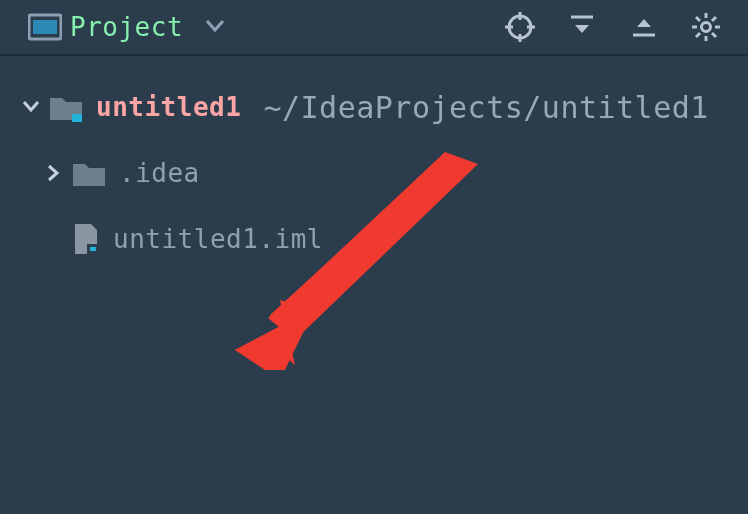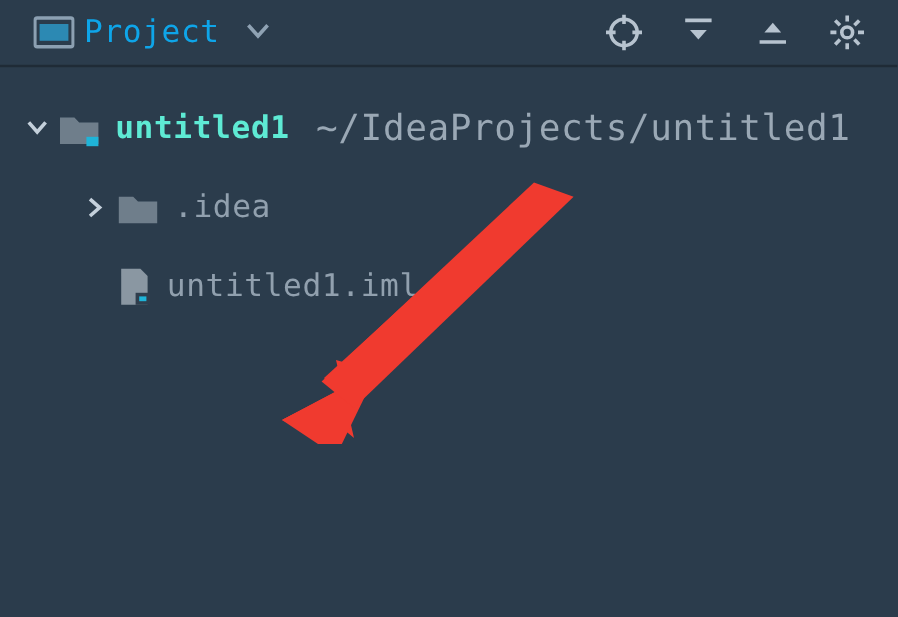--- a/index.html
+++ b/index.html
@@ -15,21 +15,21 @@
     .toolbar {
       height: 56px;
       display: flex;
       align-items: center;
       padding: 0 18px 0 28px;
       border-bottom: 2px solid #1F2B36;
     }
     .toolbar .project-icon svg { display: block; }
     .toolbar .title {
       font-size: 26px;
-      color: #0ea5e9;
+      color: #86efac;
       margin-left: 8px;
       letter-spacing: 0.5px;
     }
     .toolbar .dropdown-icon {
       margin-left: 22px;
       color: #8FA2B3;
     }
     .toolbar .spacer { flex: 1; }
     .toolbar .action {
       width: 48px;
@@ -52,27 +52,27 @@
     .chev {
       width: 22px;
       display: flex;
       align-items: center;
       justify-content: center;
       color: #B7C4D0;
       margin-right: 6px;
     }
     .chev.blank { visibility: hidden; }
     .indent0 { padding-left: 20px; }
-    .indent1 { padding-left: 69px; }
+    .indent1 { padding-left: 43px; }
     .label {
       color: #91A0AE;
       margin-left: 12px;
       letter-spacing: 0.5px;
     }
-    .label.bold { color: #5eead4; font-weight: 700; text-align: right; }
+    .label.bold { color: #fca5a5; font-weight: 700; text-align: right; }
     .path {
       color: #9AA8B5;
       margin-left: 22px;
       font-size: 30px;
       letter-spacing: 0.5px;
     }
     .folder-icon, .file-icon { display: inline-flex; }
     .arrow-overlay {
       position: absolute;
       left: 220px;

